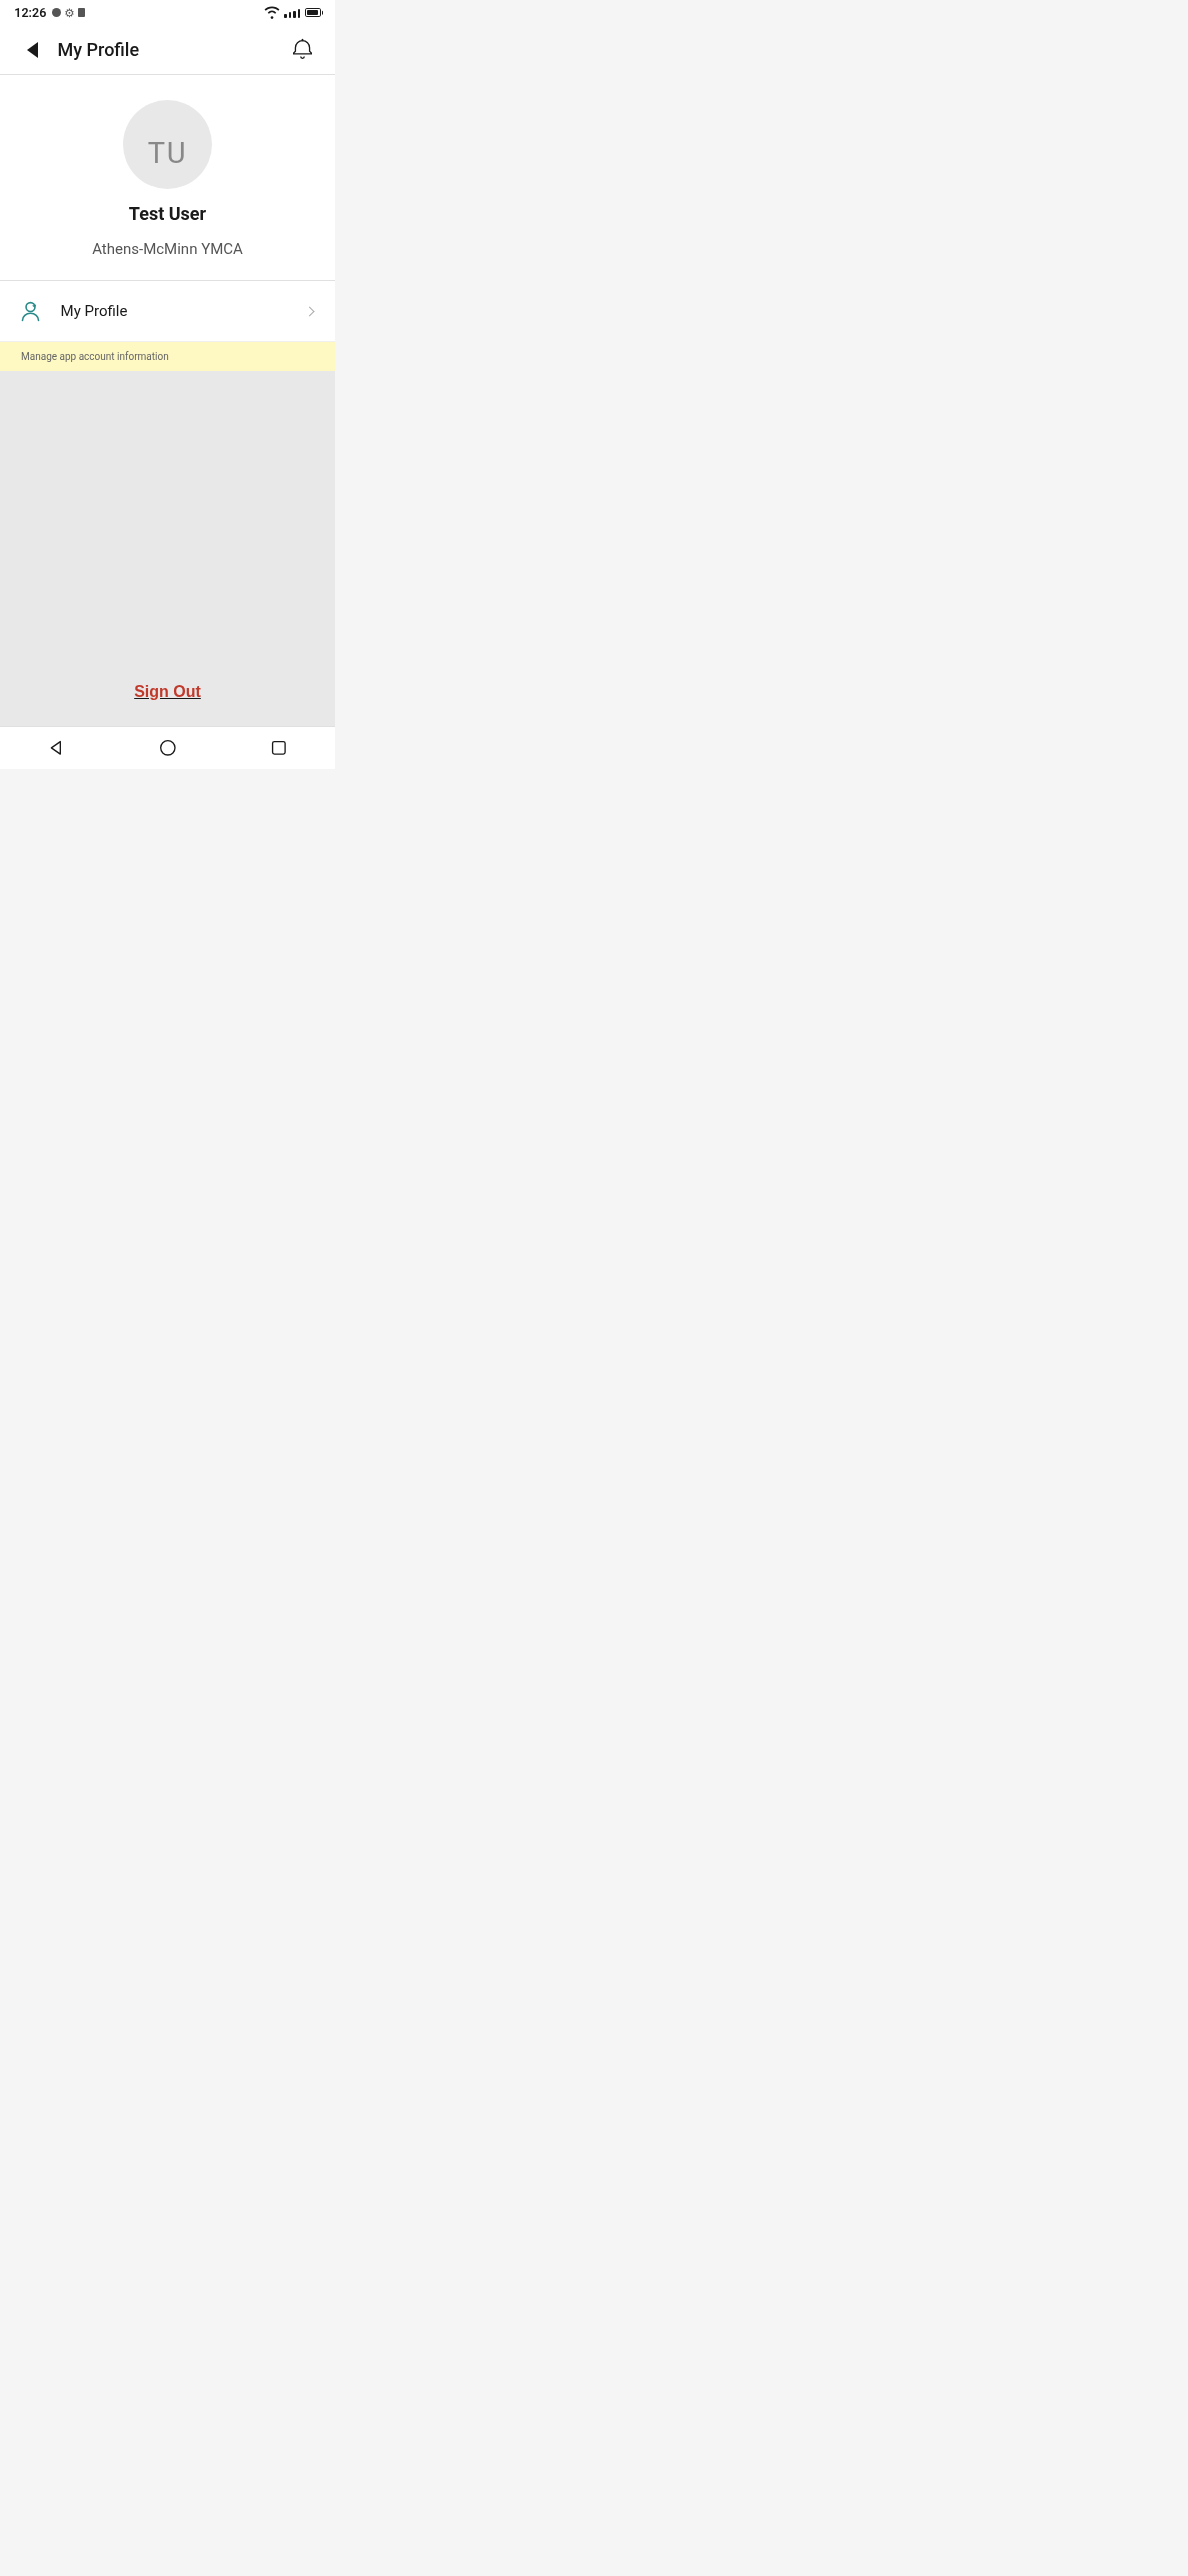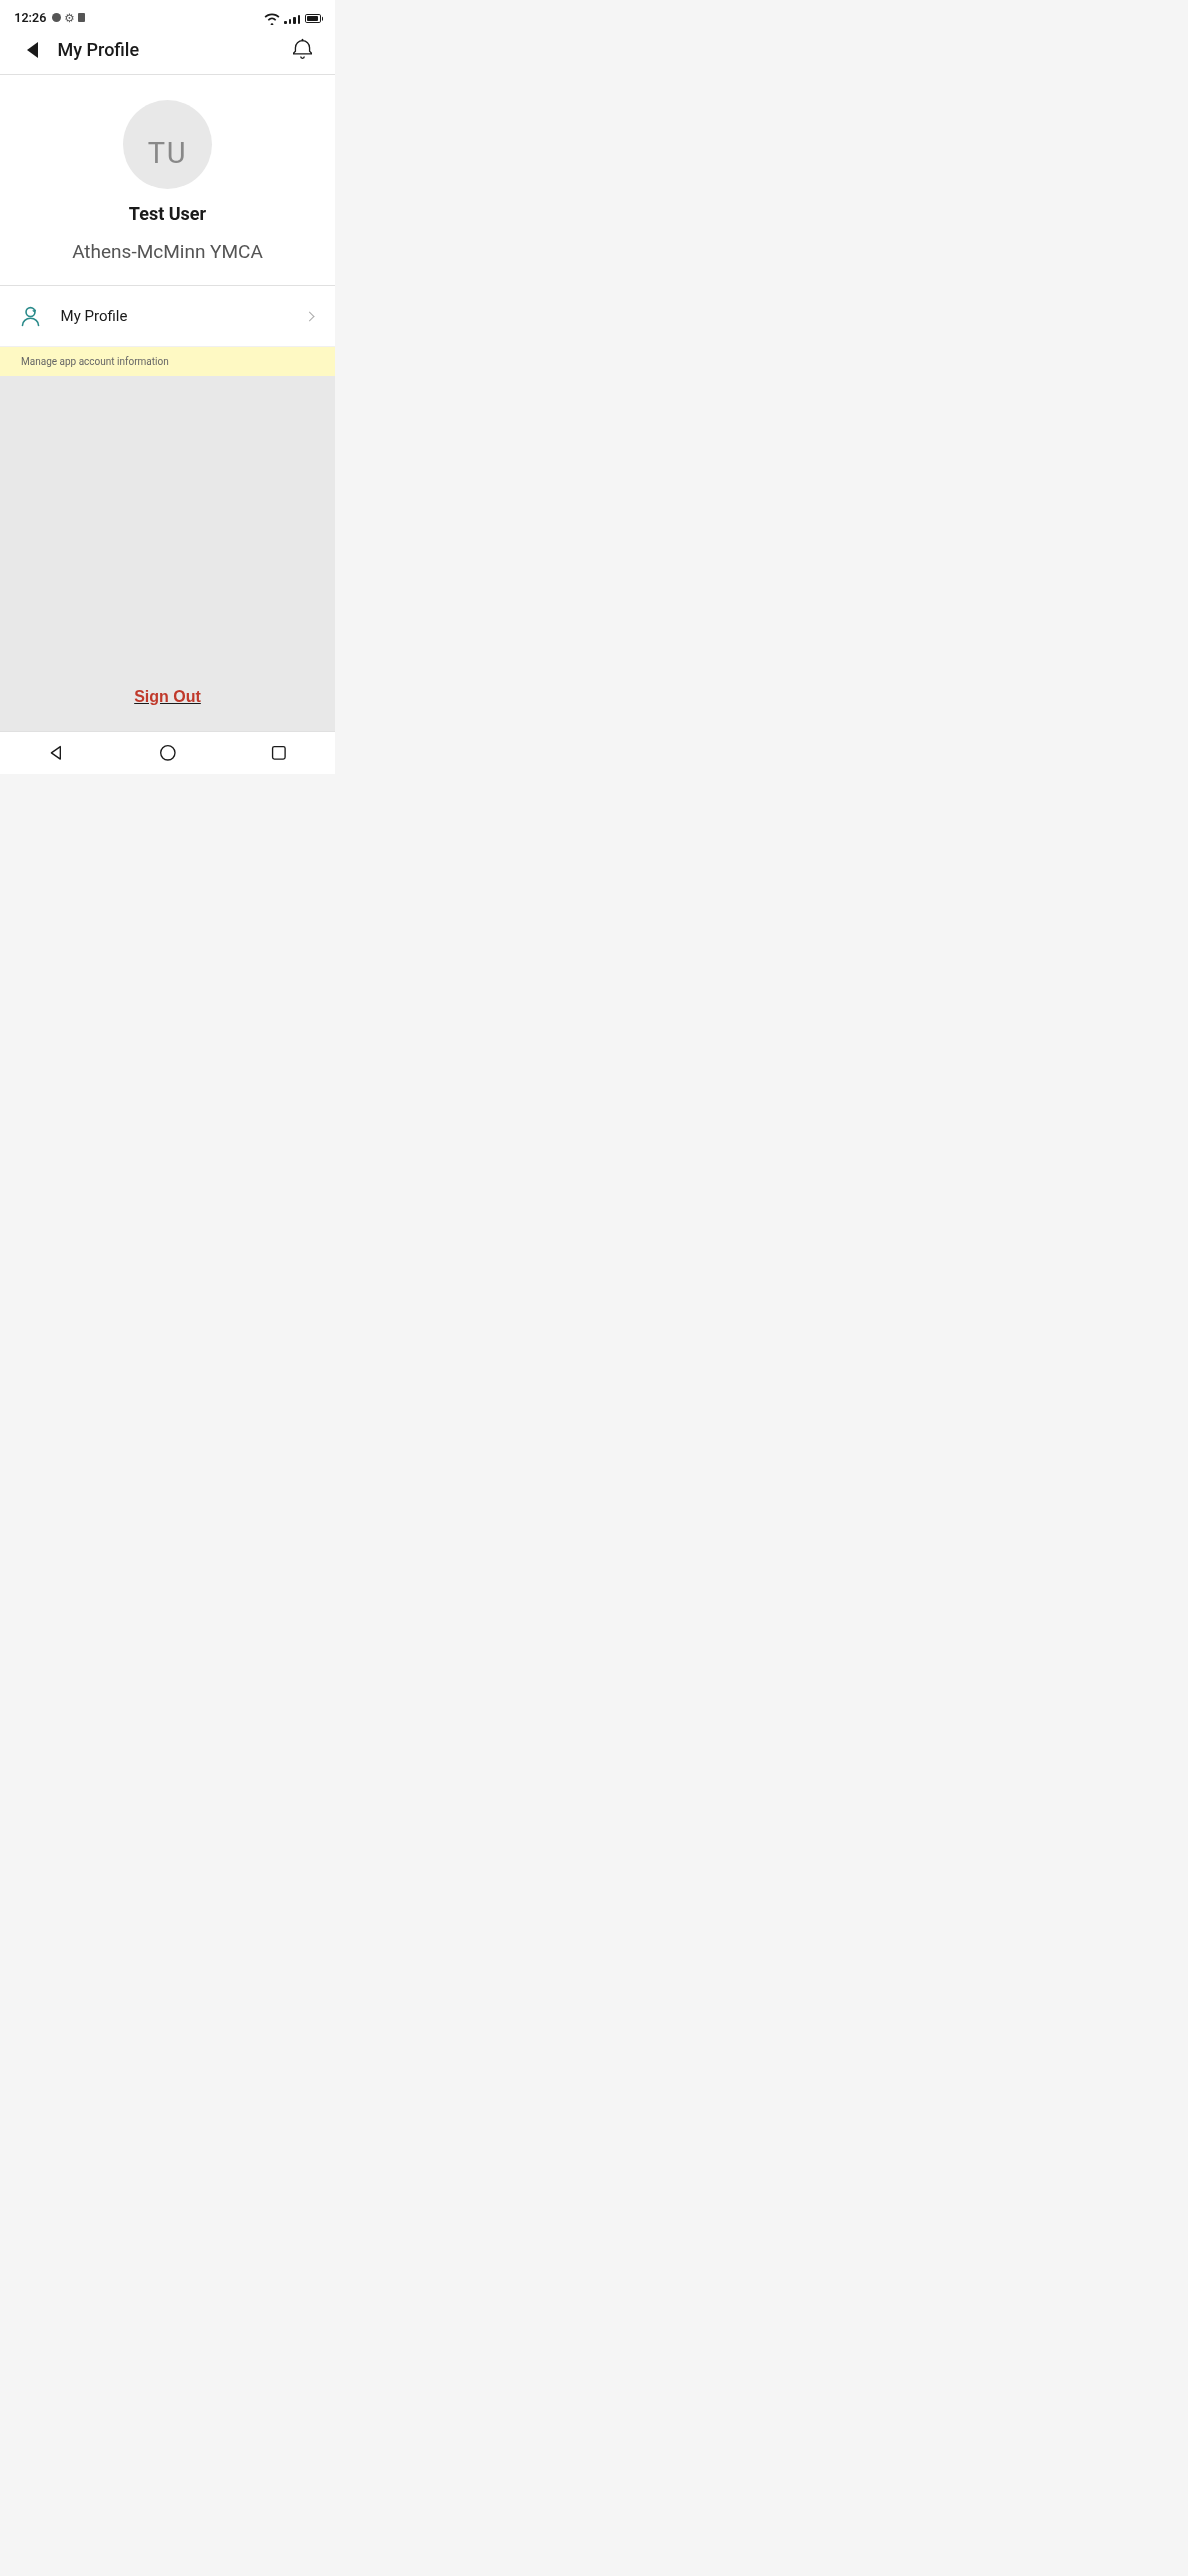--- a/index.html
+++ b/index.html
@@ -16,21 +16,21 @@
       font-family: -apple-system, BlinkMacSystemFont, 'Segoe UI', Roboto, sans-serif;
       color: #1a1a1a;
       overflow-x: hidden;
     }
 
     
     .status-bar {
       background: #ffffff;
       height: 25px;
       display: flex;
-      align-items: flex-end;
+      align-items: center;
       justify-content: space-between;
       padding: 0 14.3px;
       font-size: 11.6px;
       font-weight: 500;
     }
 
     .status-bar-left {
       display: flex;
       align-items: center;
       gap: 5.4px;
@@ -193,21 +193,21 @@
     }
 
     .user-name {
       font-size: 18px;
       font-weight: 700;
       color: #1a1a1a;
       margin-bottom: 16px;
     }
 
     .user-org {
-      font-size: 19px;
+      font-size: 15px;
       font-weight: 400;
       color: #555555;
     }
 
     
     .menu-list {
       background: #ffffff;
       margin-top: 0;
     }
 

